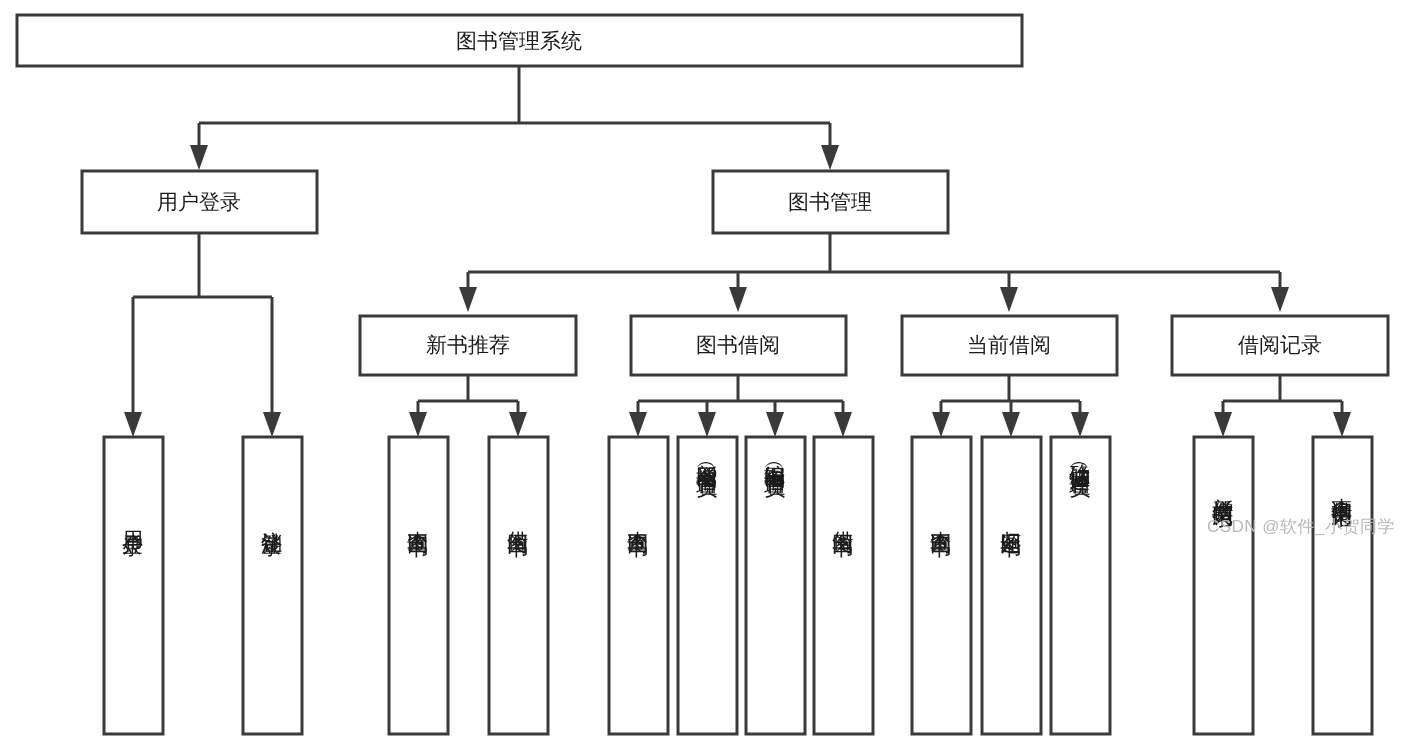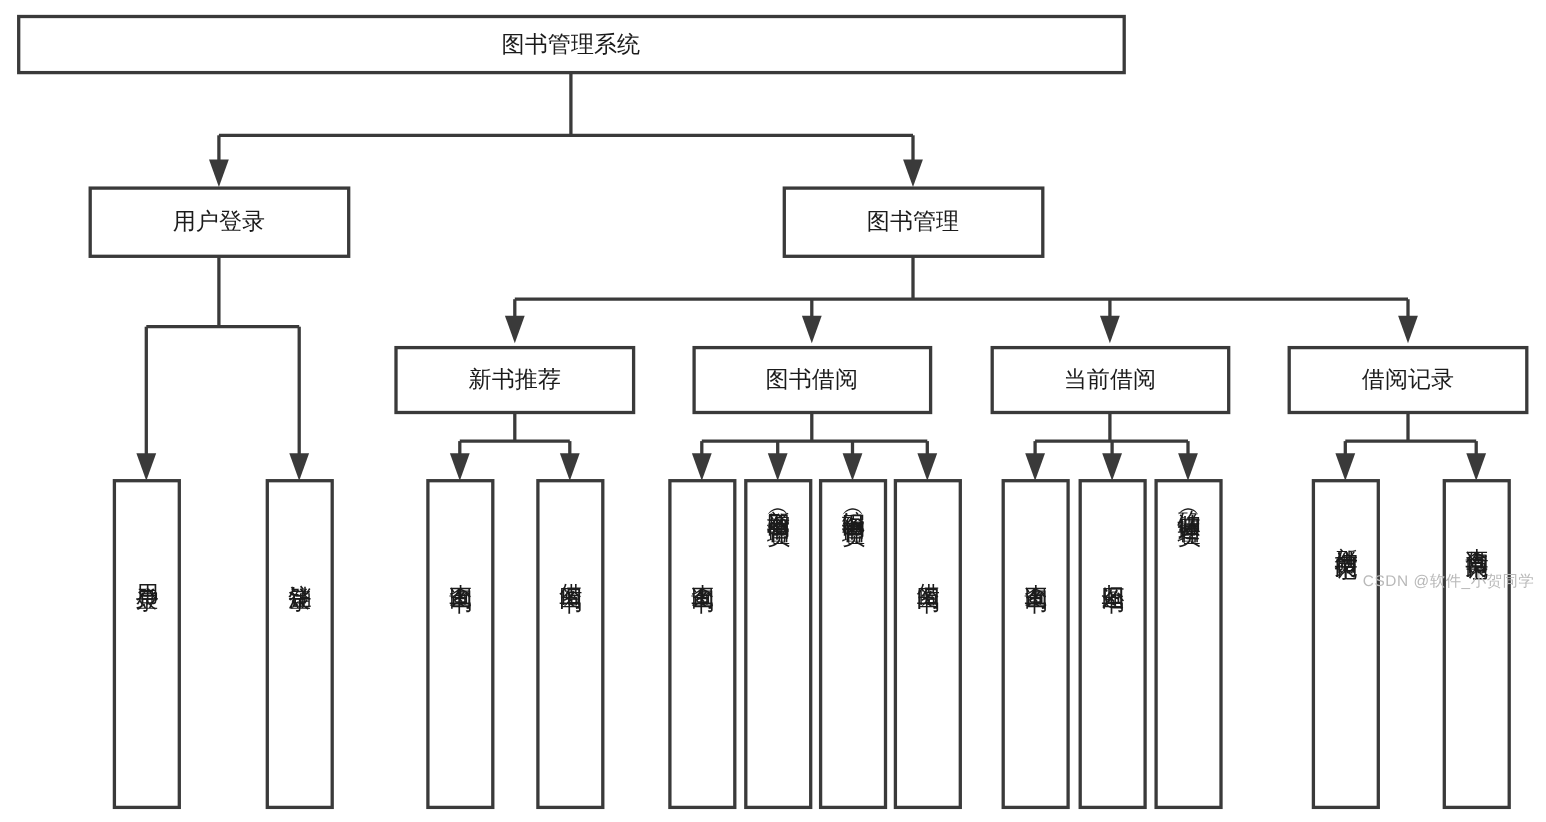--- a/index.html
+++ b/index.html
@@ -59,21 +59,21 @@
     text-align: center;
     white-space: nowrap;
     pointer-events: none;
     transform: translateX(-50%);
   }
   .watermark {
     position: absolute;
     right: 10px;
     bottom: 6px;
     font-family: "Liberation Sans", "DejaVu Sans", sans-serif;
-    font-size: 14px;
+    font-size: 17px;
     color: #b9b9b9;
     letter-spacing: 0.5px;
     white-space: nowrap;
   }
 </style>
 </head>
 <body>
 
 <div id="diagram-root">
 

